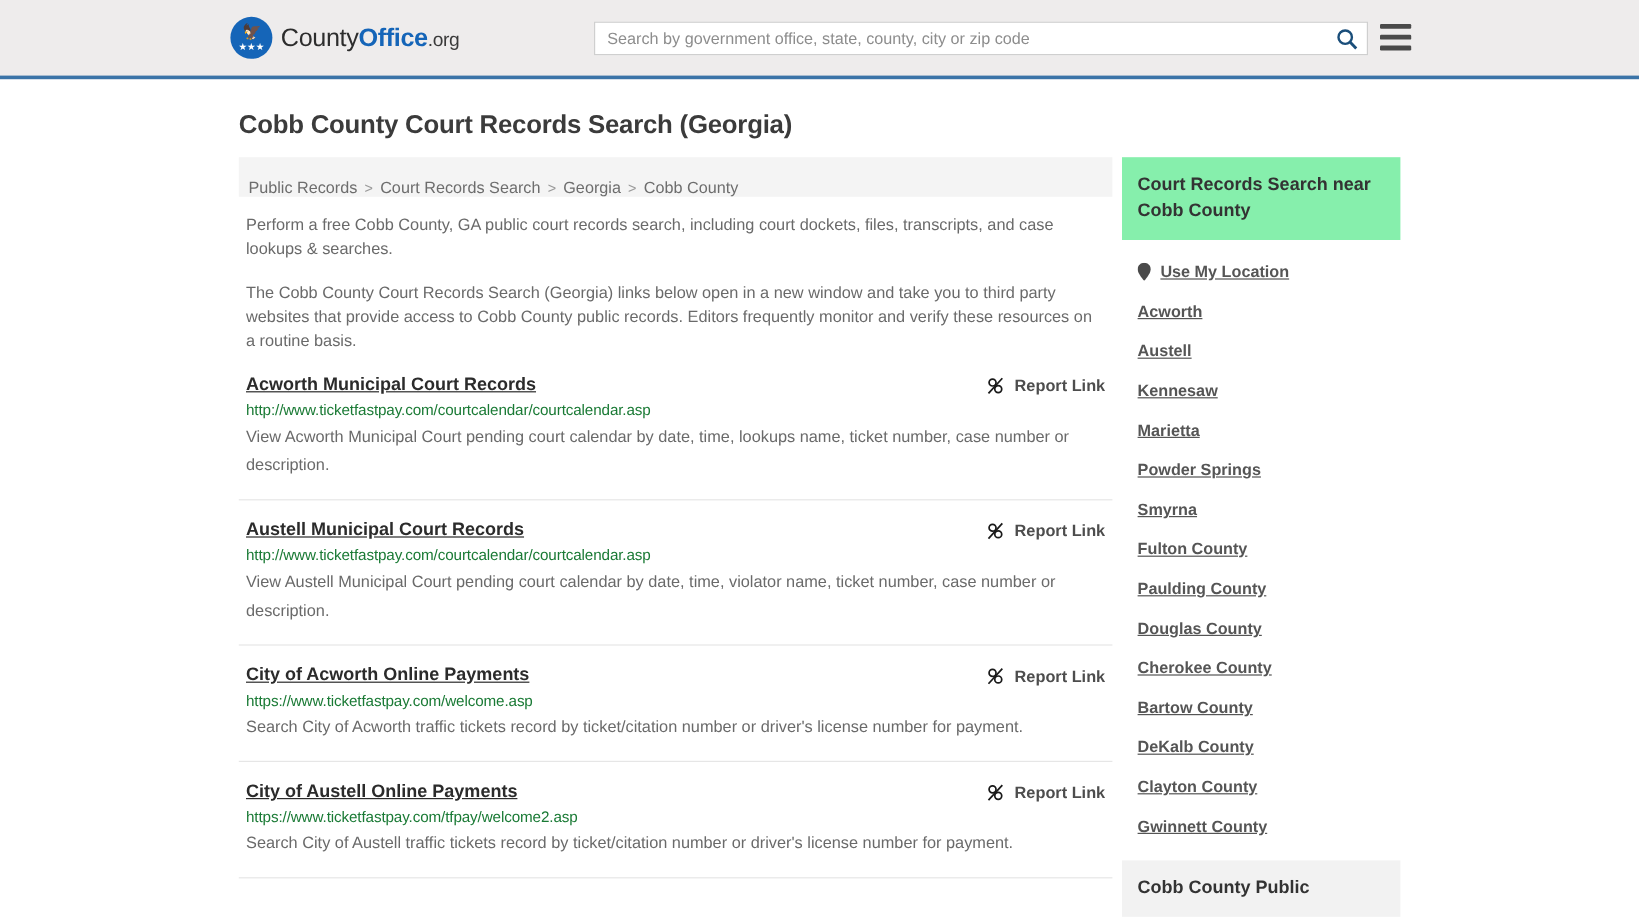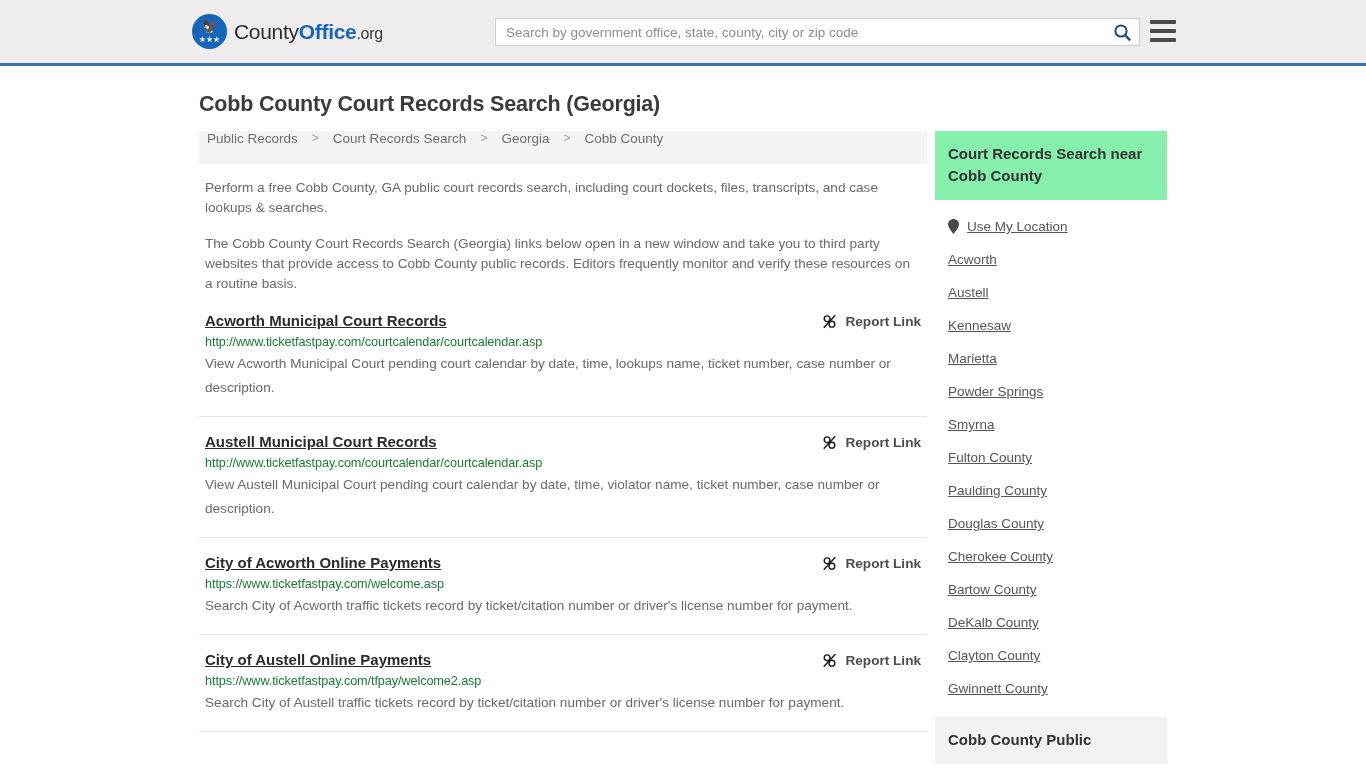--- a/index.html
+++ b/index.html
@@ -127,25 +127,25 @@
     padding-left: 199px;
   }
   .col-main { width: 728px; flex: 0 0 728px; }
   .col-side { width: 232px; flex: 0 0 232px; margin-left: 8px; }
 
   
   .breadcrumb {
     background: #f4f4f4;
     height: 33px;
     display: flex;
-    align-items: flex-start;
+    align-items: flex-end;
     padding: 0 8px;
     font-size: 13.5px;
     color: #6d6d6d;
-    gap: 14px;
+    gap: 6px;
   }
   .breadcrumb a {
     color: #6d6d6d;
     text-decoration: none;
   }
   .breadcrumb .sep { color: #9a9a9a; font-size: 12px; }
 
   .intro { margin-top: 14px; }
   .intro p {
     margin: 0 0 16px 6px;
@@ -207,21 +207,21 @@
 
   
   .side-card-head {
     background: #86efac;
     padding: 12px 13px 13px 13px;
     font-size: 15px;
     font-weight: bold;
     color: #333333;
     line-height: 22px;
   }
-  .side-links { padding: 10px 0 0 0; }
+  .side-links { padding: 10px 0 0 0; font-weight: bold; }
   .side-link {
     display: flex;
     align-items: center;
     gap: 8px;
     padding: 9px 0 9px 13px;
     font-size: 13.5px;
     color: #555555;
     cursor: pointer;
   }
   .side-link .label { text-decoration: underline; }

